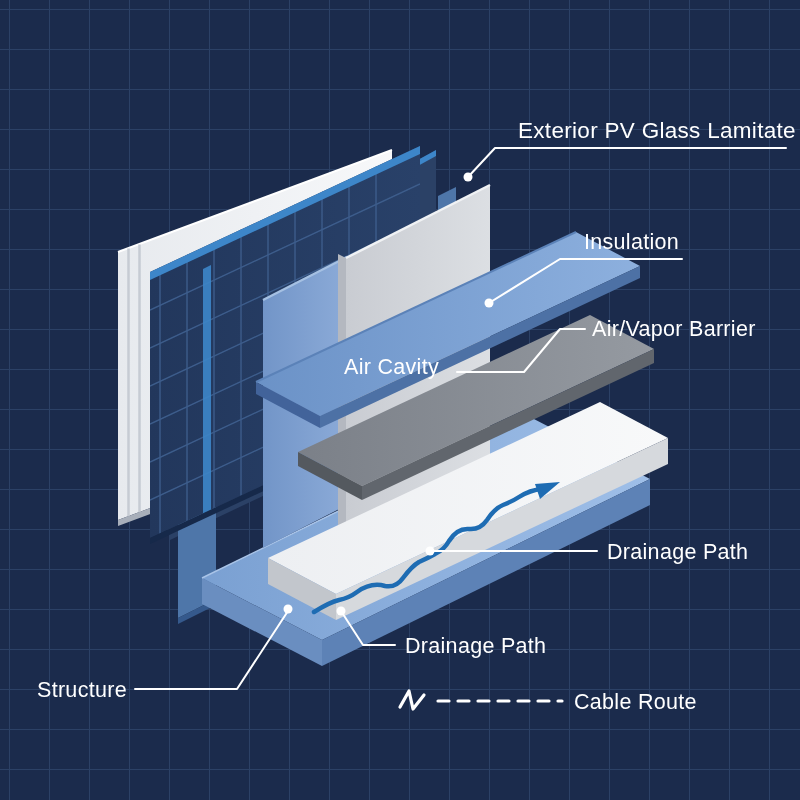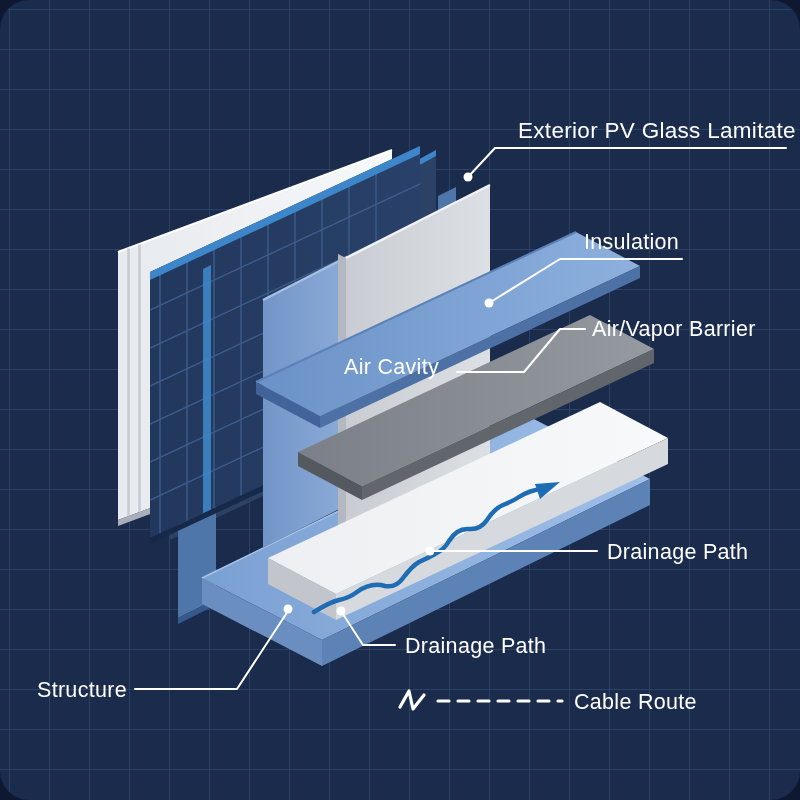--- a/index.html
+++ b/index.html
@@ -5,21 +5,20 @@
   html,body{margin:0;padding:0;background:#0e1830;}
   #stage{
     position:relative;width:800px;height:800px;overflow:hidden;
     background-color:#1b2b4c;
     background-image:
       linear-gradient(#2c4166 1.5px, transparent 1.5px),
       linear-gradient(90deg, #2c4166 1.5px, transparent 1.5px);
     background-size:40px 40px;
     background-position:9px 9px;
     font-family:"Liberation Sans", sans-serif;
-    border-radius:29px;
   }
   svg{position:absolute;left:0;top:0;}
   text{
     fill:#ffffff;
     font-family:"Liberation Sans", sans-serif;
     font-weight:500;
     letter-spacing:.3px;
   }
   .lbl{font-size:21.5px;}
   .lbl-big{font-size:22.5px;}

